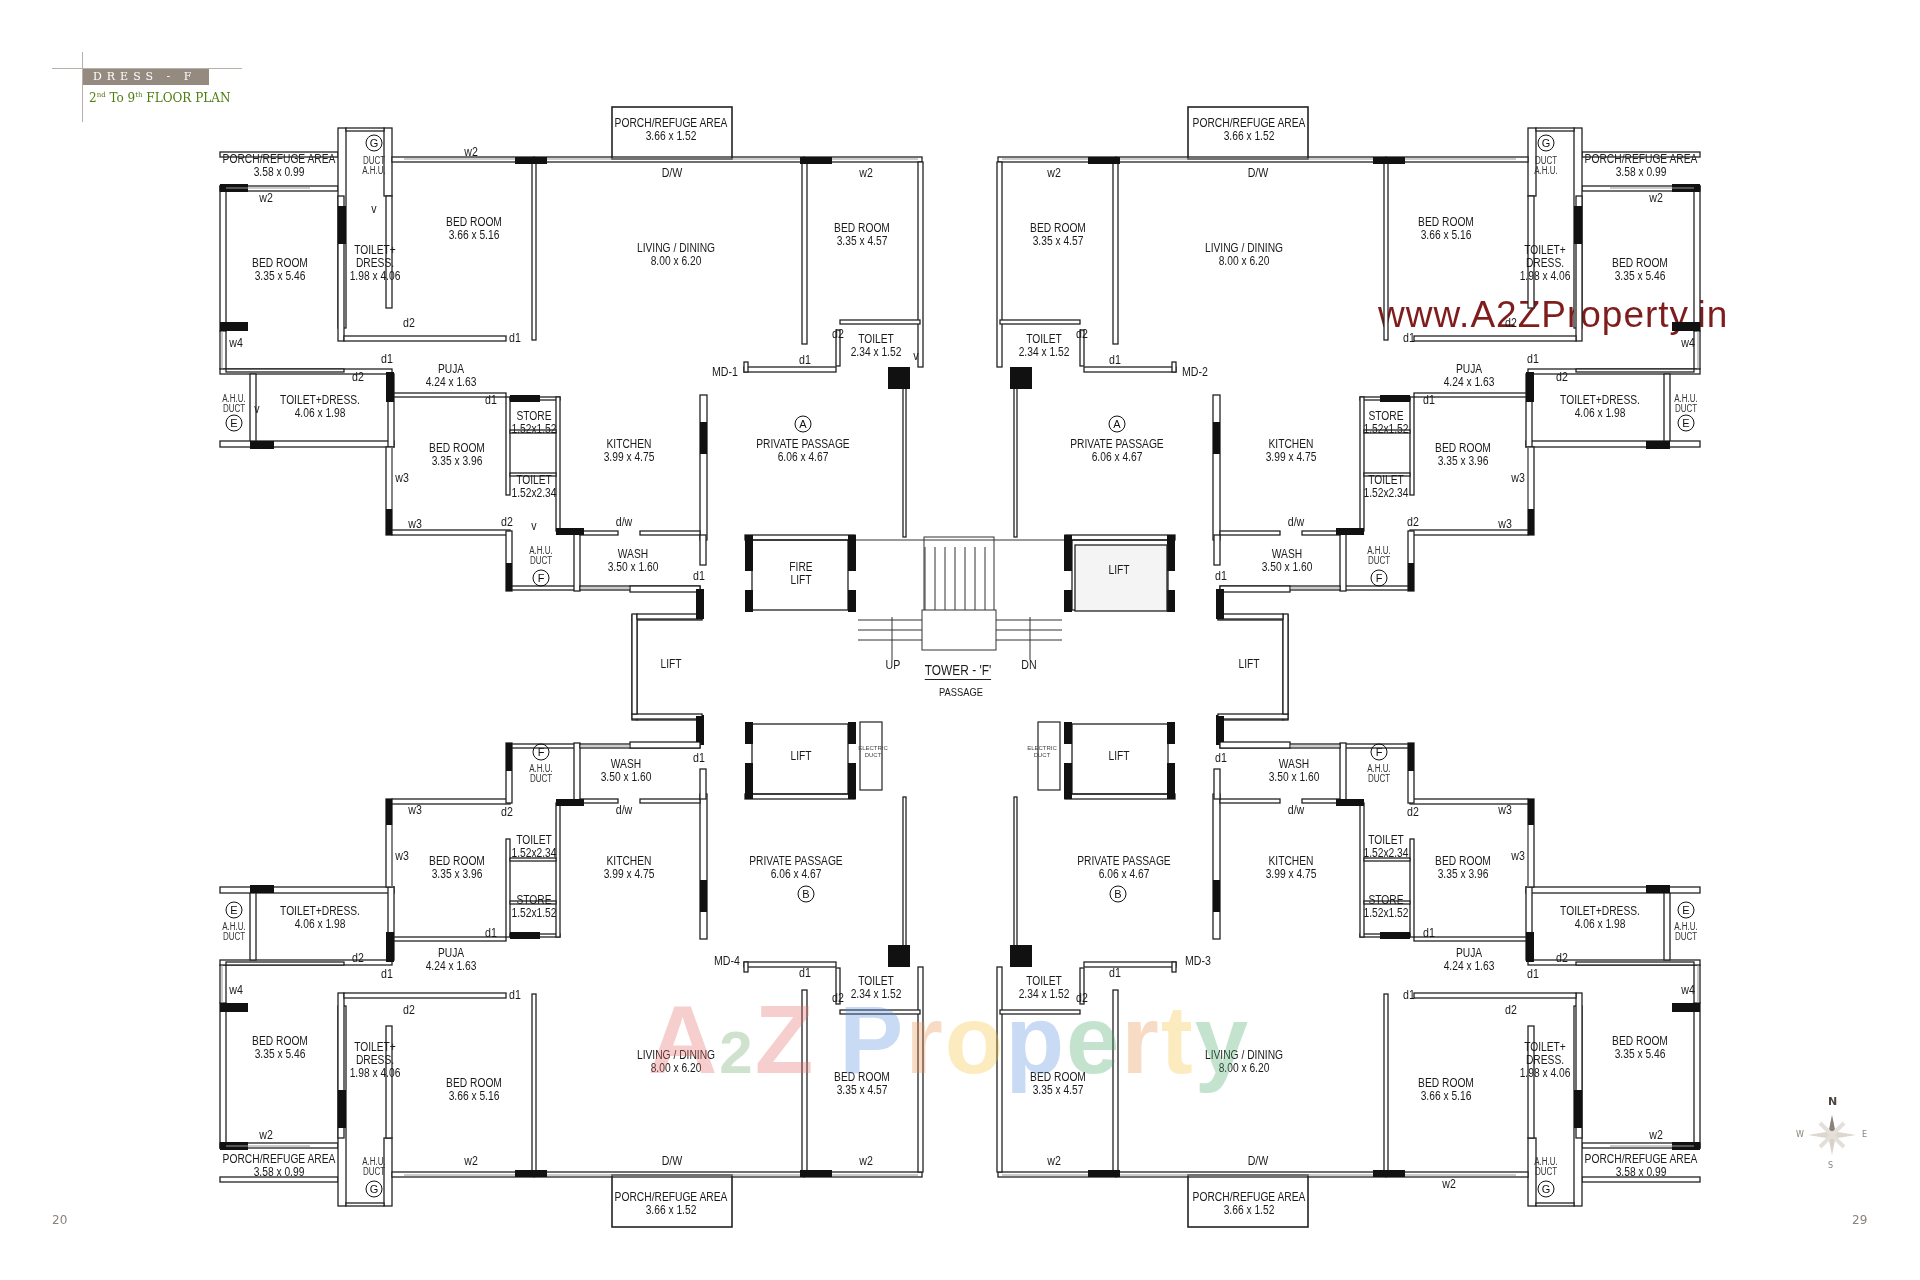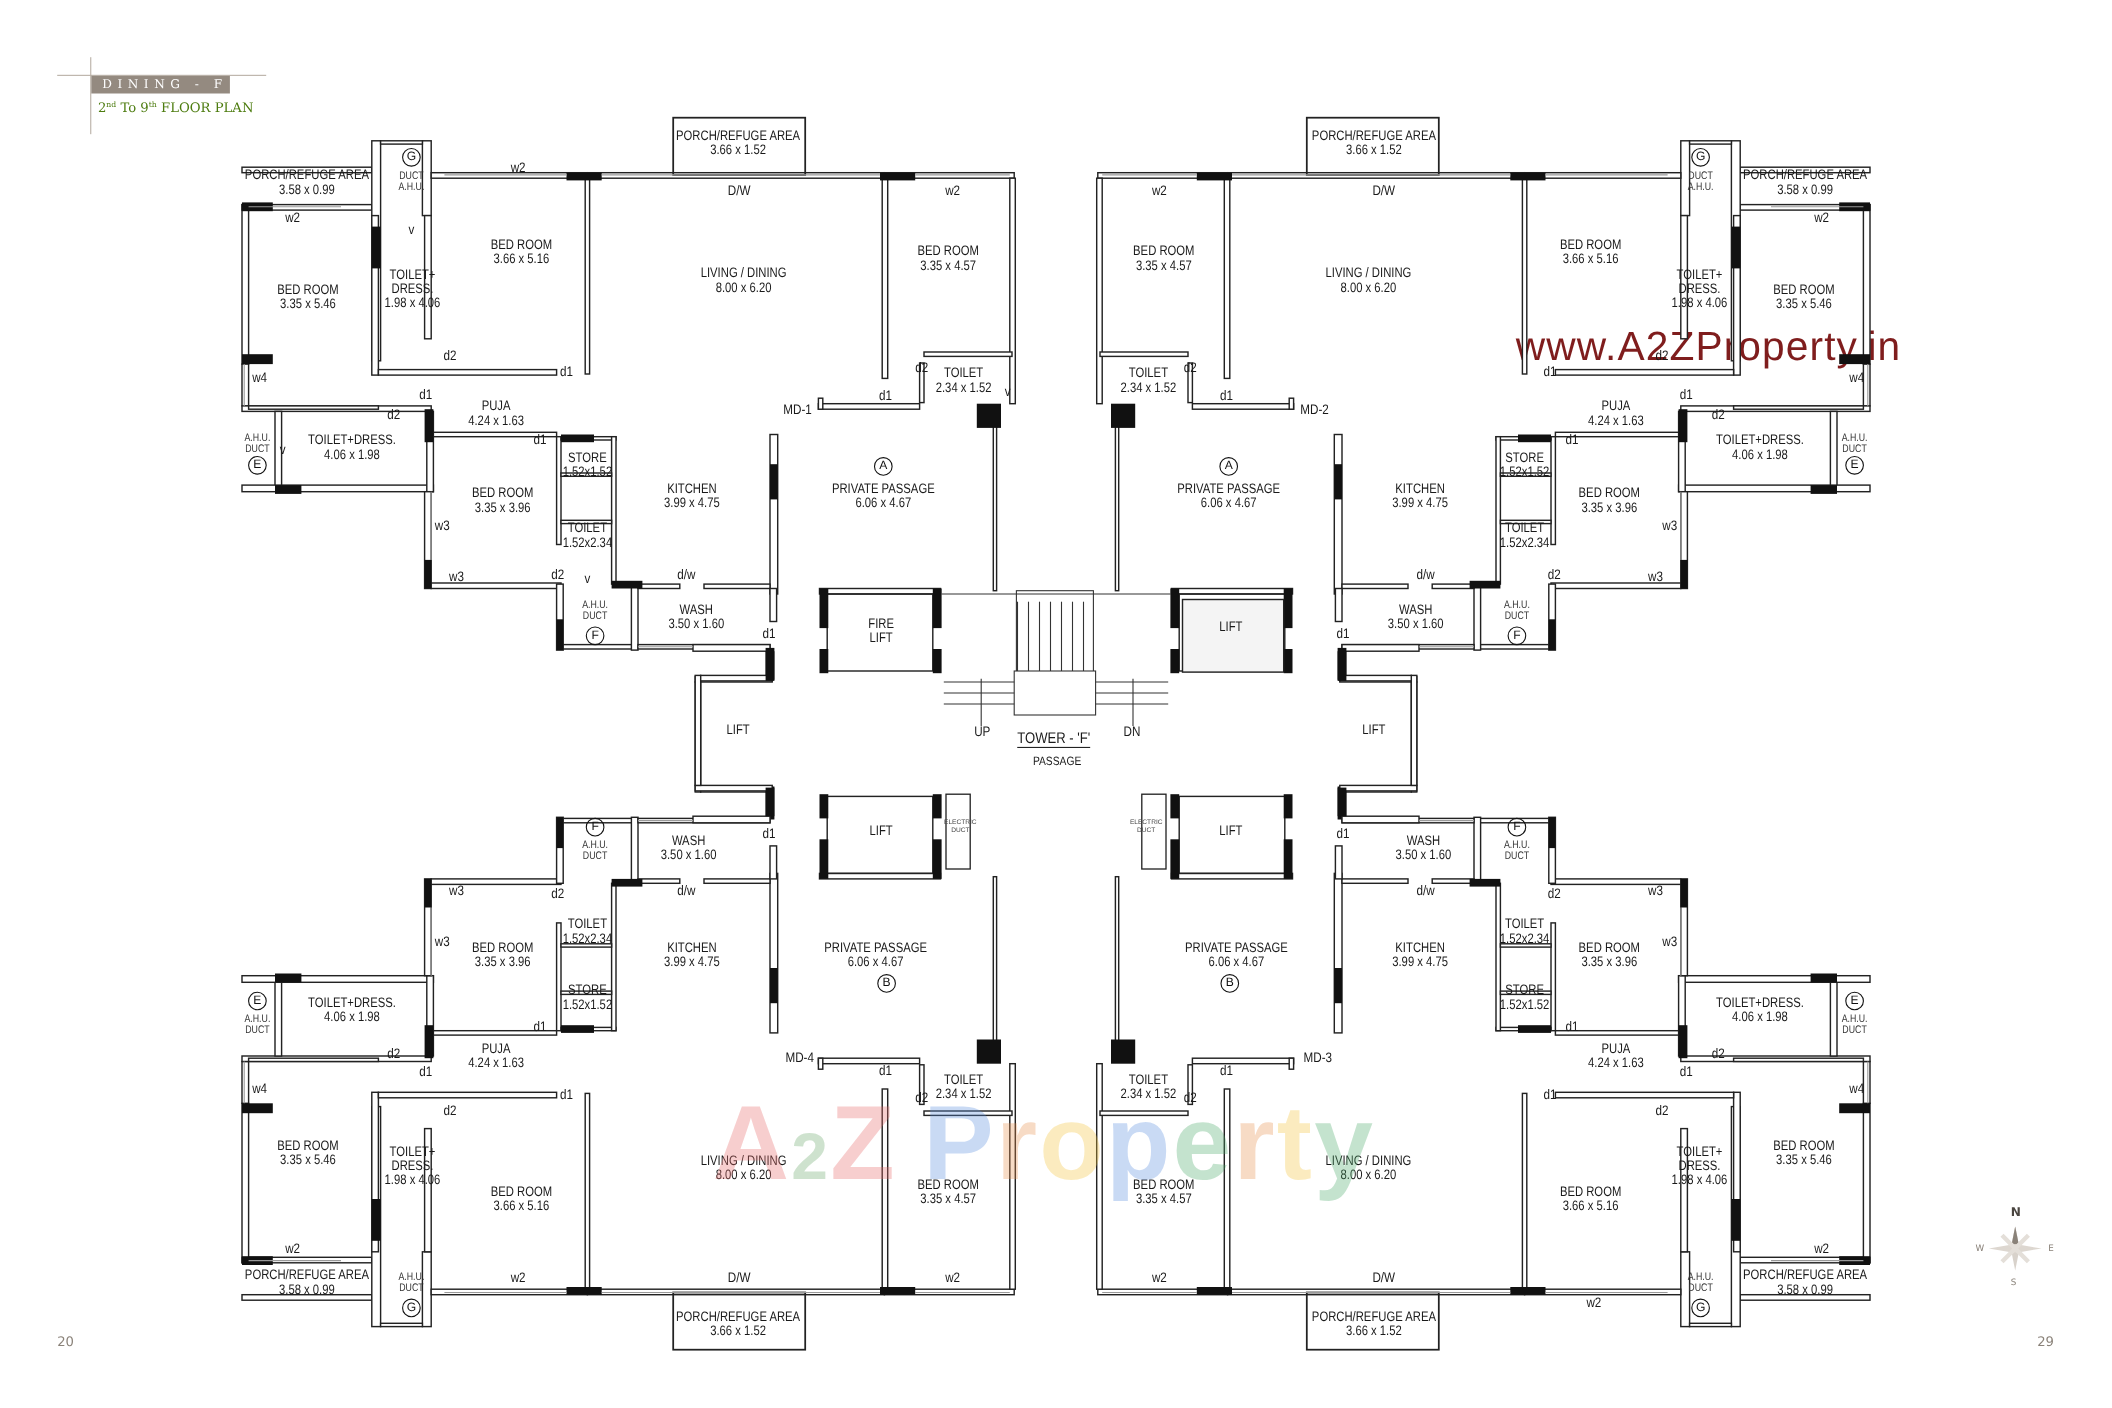--- a/index.html
+++ b/index.html
@@ -26,21 +26,21 @@
   .wm-brand{position:absolute;left:648px;top:985px;font-family:"Liberation Sans",sans-serif;font-size:96px;font-weight:bold;white-space:nowrap;opacity:0.32;letter-spacing:2px;}
   .wm-brand span{display:inline-block;}
   .under{border-bottom:1.4px solid #222;padding-bottom:1px;}
 </style>
 </head>
 <body>
 
 <div class="title-block">
   <div class="hline"></div>
   <div class="vline"></div>
-  <div class="title-band">DINING - F</div>
+  <div class="title-band">DRESS - F</div>
   <div class="title-sub"><span>2</span><sup>nd</sup><span> To </span><span>9</span><sup>th</sup><span> FLOOR PLAN</span></div>
 </div>
 
 <div class="wm-url">www.A2ZProperty.in</div>
 
 <svg class="plan-svg" viewBox="0 0 1920 1280" xmlns="http://www.w3.org/2000/svg">
   <defs>
     <g id="flat">
 
       <g fill="#ffffff" stroke="#222" stroke-width="1.3">

